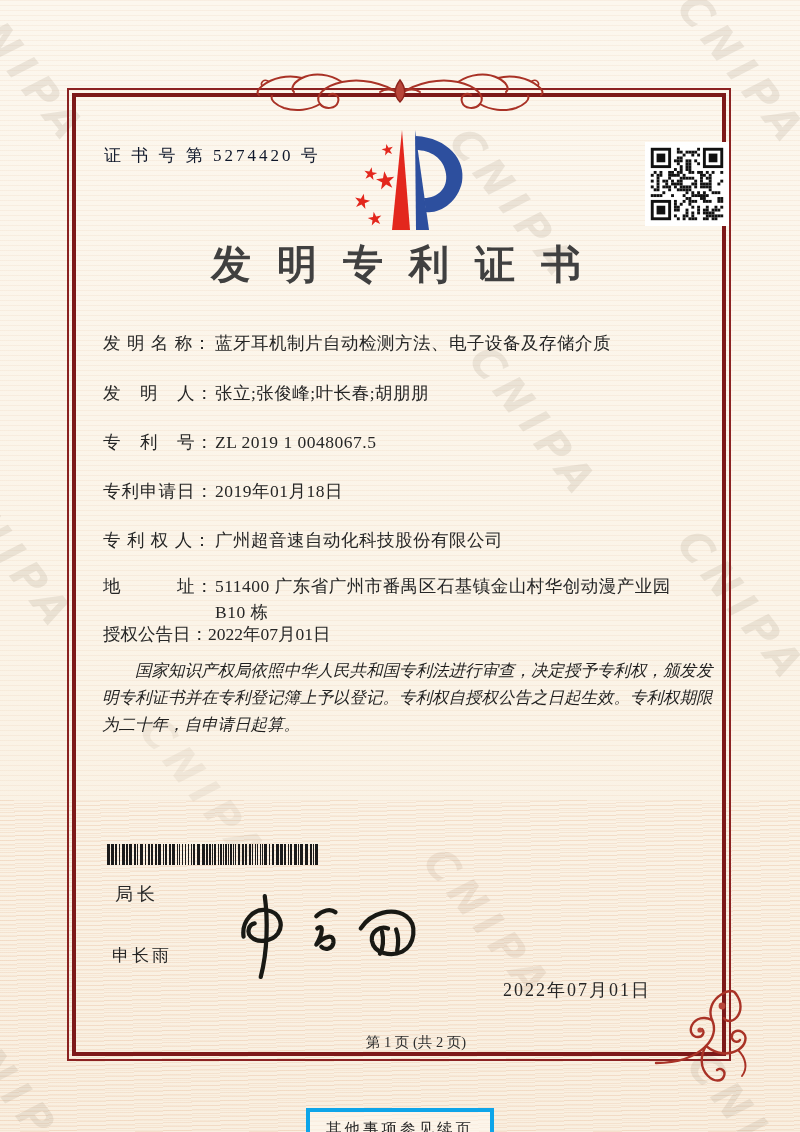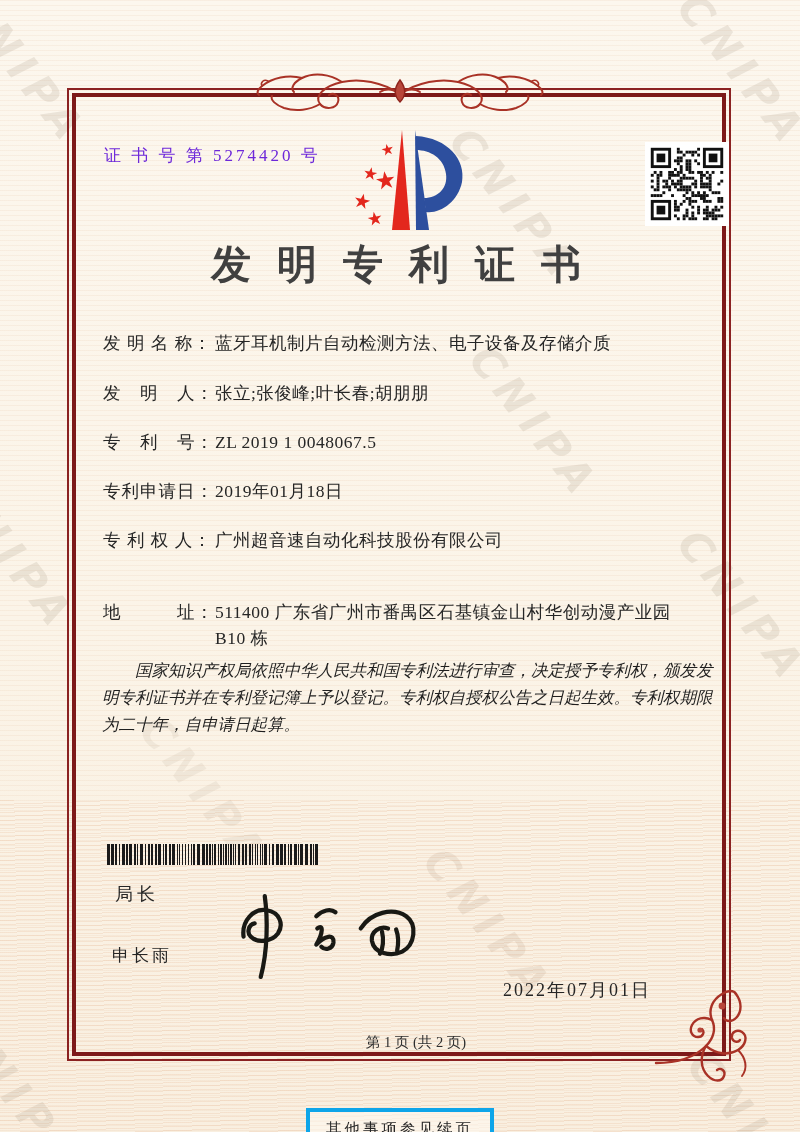--- a/index.html
+++ b/index.html
@@ -13,27 +13,27 @@
   .waves2{position:absolute;left:0;right:0;top:800px;bottom:0;pointer-events:none;
     background:repeating-linear-gradient(178deg,rgba(226,168,128,0.20) 0 1px,transparent 1px 4px);}
   .wm{position:absolute;font-family:"DejaVu Sans","Liberation Sans",sans-serif;
     font-style:italic;font-weight:bold;font-size:42px;letter-spacing:8px;
     color:rgba(172,156,135,0.20);transform:rotate(52deg);transform-origin:left top;
     pointer-events:none;white-space:nowrap;}
   .frame-outer{position:absolute;left:67px;top:88px;width:664px;height:973px;
     border:2px solid #8b2222;box-sizing:border-box;}
   .frame-inner{position:absolute;left:3px;top:3px;right:3px;bottom:3px;
     border:4px solid #7d1919;box-sizing:border-box;}
-  .cert-number{position:absolute;left:104px;top:144px;font-size:17px;letter-spacing:3px;color:#6d28d9;}
+  .cert-number{position:absolute;left:104px;top:144px;font-size:17px;letter-spacing:3px;color:#0f172a;}
   .logo{position:absolute;left:336px;top:126px;width:132px;height:114px;}
   .qr{position:absolute;left:645px;top:142px;width:84px;height:84px;background:#fff;}
   .title{position:absolute;left:0;top:237px;width:800px;text-align:center;
     font-size:40px;font-weight:700;letter-spacing:8px;color:#404040;}
   .field-row{position:absolute;left:103px;width:620px;font-size:17.5px;line-height:1.5;}
-  .r1{top:330px}.r2{top:380px}.r3{top:429px}.r4{top:478px}.r5{top:527px}.r6{top:599px}.r7{top:621px}
+  .r1{top:330px}.r2{top:380px}.r3{top:429px}.r4{top:478px}.r5{top:527px}.r6{top:573px}.r7{top:621px}
   .flabel{display:inline-block;min-width:112px;white-space:pre;letter-spacing:1px;vertical-align:top;}
   .fvalue{display:inline-block;width:478px;vertical-align:top;letter-spacing:0.5px;}
   .grant-row{display:flex;gap:38px;}
   .grant-pair{white-space:nowrap;}
   .body-text{position:absolute;left:100px;top:656px;width:618px;
     font-size:16.5px;line-height:1.63;font-style:italic;color:#1f1f1f;}
   .body-text p{margin:2px;text-indent:2em;}
   .barcode{position:absolute;left:107px;top:844px;width:215px;height:21px;}
   .director-title{position:absolute;left:115px;top:882px;font-size:18px;letter-spacing:4px;}
   .director-name{position:absolute;left:112px;top:944px;font-size:17px;letter-spacing:3px;}
@@ -331,20 +331,21 @@
 <div class="field-row r4">
   <span class="flabel">专利申请日：</span><span class="fvalue">2019年01月18日</span>
 </div>
 <div class="field-row r5">
   <span class="flabel">专 利 权 人：</span><span class="fvalue">广州超音速自动化科技股份有限公司</span>
 </div>
 <div class="field-row r6">
   <span class="flabel">地　　　址：</span><span class="fvalue">511400 广东省广州市番禺区石基镇金山村华创动漫产业园 B10 栋</span>
 </div>
 <div class="field-row r7 grant-row">
+  <span class="grant-pair"><span>授权公告日：</span><span>2022年07月01日</span></span>
 </div>
 
 <div class="body-text">
   <p>国家知识产权局依照中华人民共和国专利法进行审查，决定授予专利权，颁发发明专利证书并在专利登记簿上予以登记。专利权自授权公告之日起生效。专利权期限为二十年，自申请日起算。</p>
 </div>
 
 <svg class="barcode" id="barcode-svg" viewBox="0 0 215 21" preserveAspectRatio="none">
     <rect x="0" y="0" width="3" height="21" fill="#1a1a1a"></rect>
     <rect x="4" y="0" width="3" height="21" fill="#1a1a1a"></rect>
     <rect x="8" y="0" width="2" height="21" fill="#1a1a1a"></rect>

